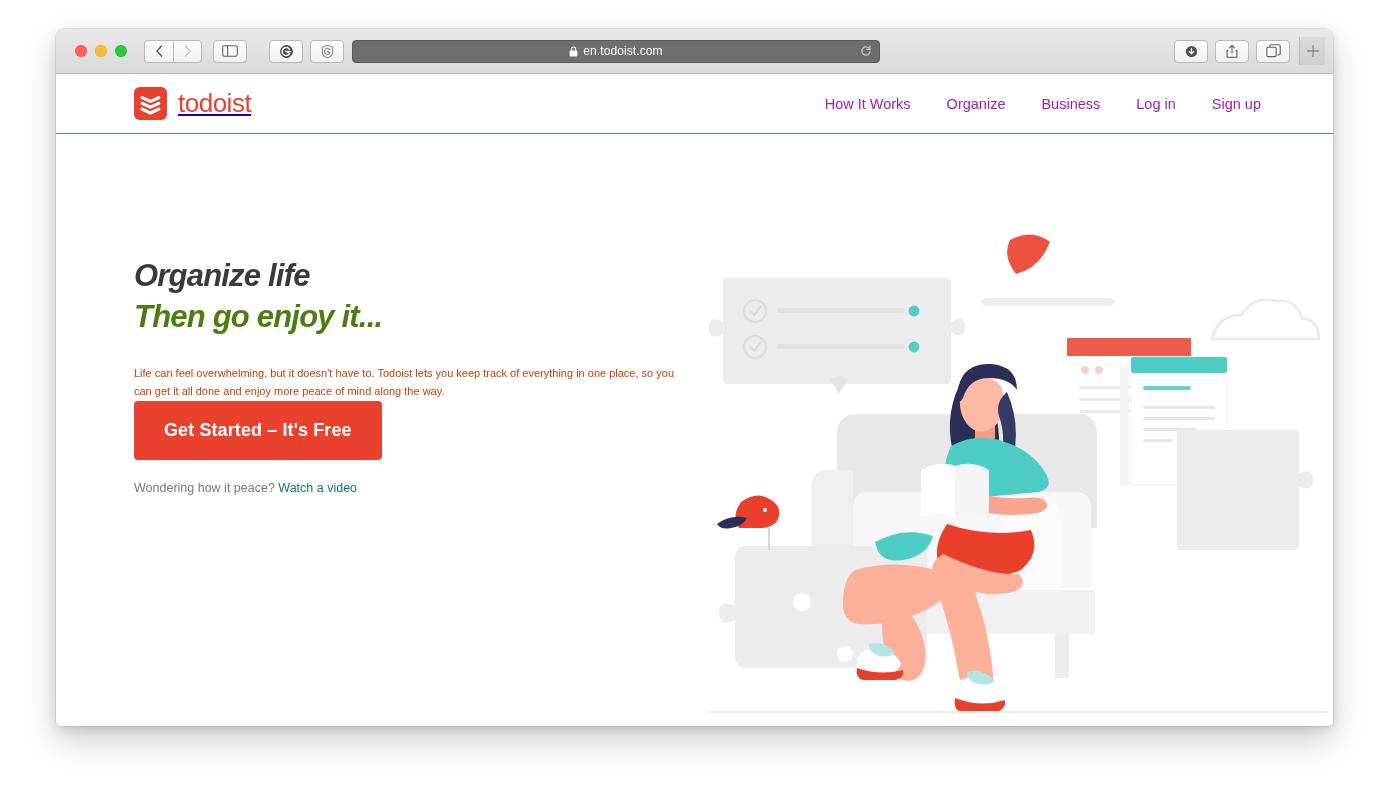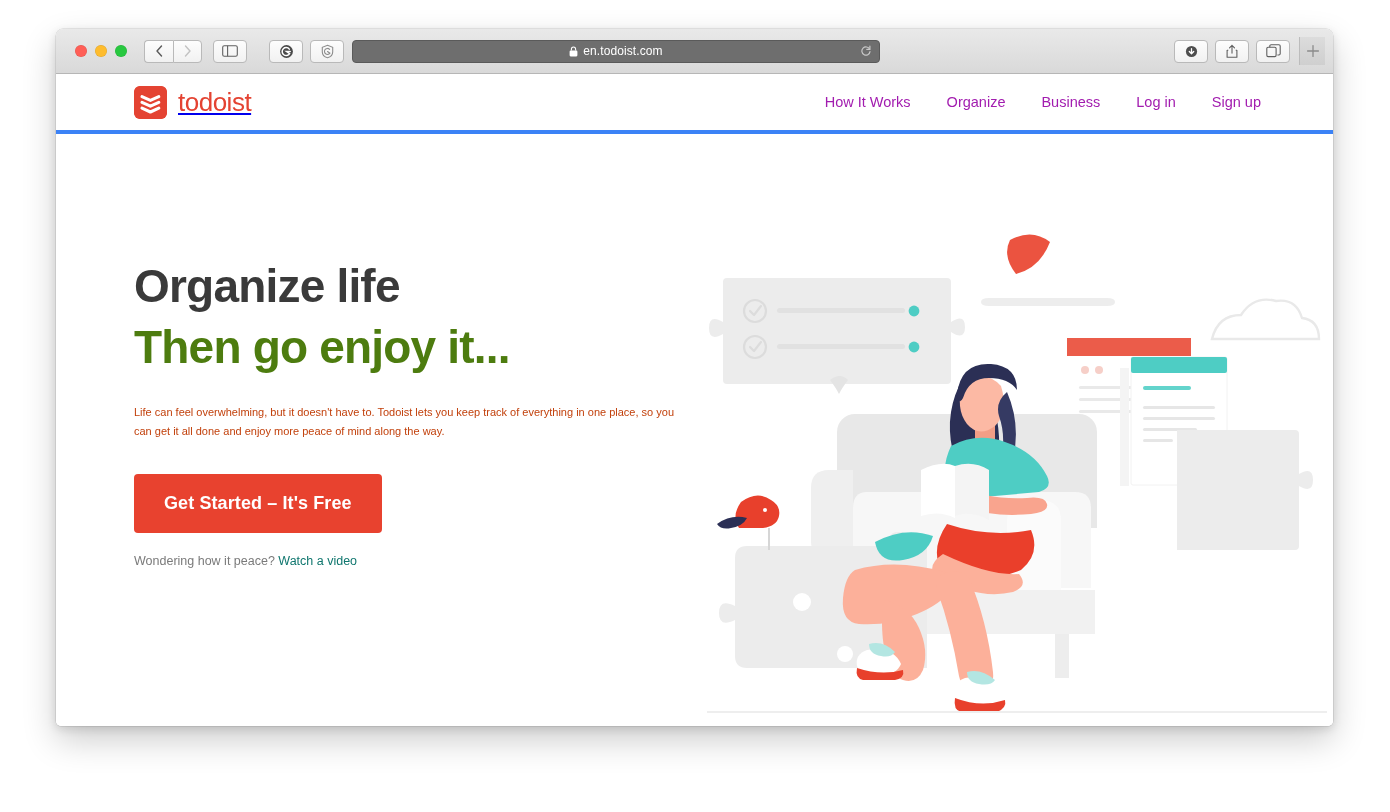--- a/index.html
+++ b/index.html
@@ -119,21 +119,21 @@
     border-left: 1px solid #bcbcbc;
     display: flex; align-items: center; justify-content: center;
     color: #7a7a7a;
   }
 
   
   .page { position: relative; height: 652px; background: #fff; overflow: hidden; }
 
   .site-header {
     height: 60px;
-    border-bottom: 4px solid #3b82f6;
+    border-bottom: 1px solid #3b82f6;
     display: flex;
     align-items: center;
     padding: 0 72px 0 78px;
   }
 
   .brand { display: flex; align-items: center; gap: 11px; }
   .brand-mark {
     width: 33px; height: 33px;
     border-radius: 6px;
     background: #e44332;
@@ -158,35 +158,34 @@
   
   .hero { position: relative; height: 592px; }
 
   .hero-copy {
     position: absolute;
     left: 78px;
     top: 122px;
     width: 560px;
   }
 
-  .headline { font-size: 46px; line-height: 1.32; letter-spacing: -0.8px; font-weight: 700; }
+  .headline { font-size: 31px; line-height: 1.32; letter-spacing: -0.8px; font-weight: 700; font-style: italic; }
   .headline .line1 { display: block; color: #3a3a3a; }
   .headline .line2 { display: block; color: #4d7c0f; }
 
   .subcopy {
     margin-top: 26px;
     font-size: 11px;
     line-height: 1.68;
     color: #c2410c;
     max-width: 540px;
   }
 
   .cta {
     display: inline-block;
-    margin-top: 34px;
     padding: 19px 30px;
     background: #e8422f;
     color: #ffffff;
     font-size: 18px;
     font-weight: 700;
     border: none;
     border-radius: 4px;
     cursor: pointer;
     letter-spacing: 0.1px;
     font-family: inherit;

